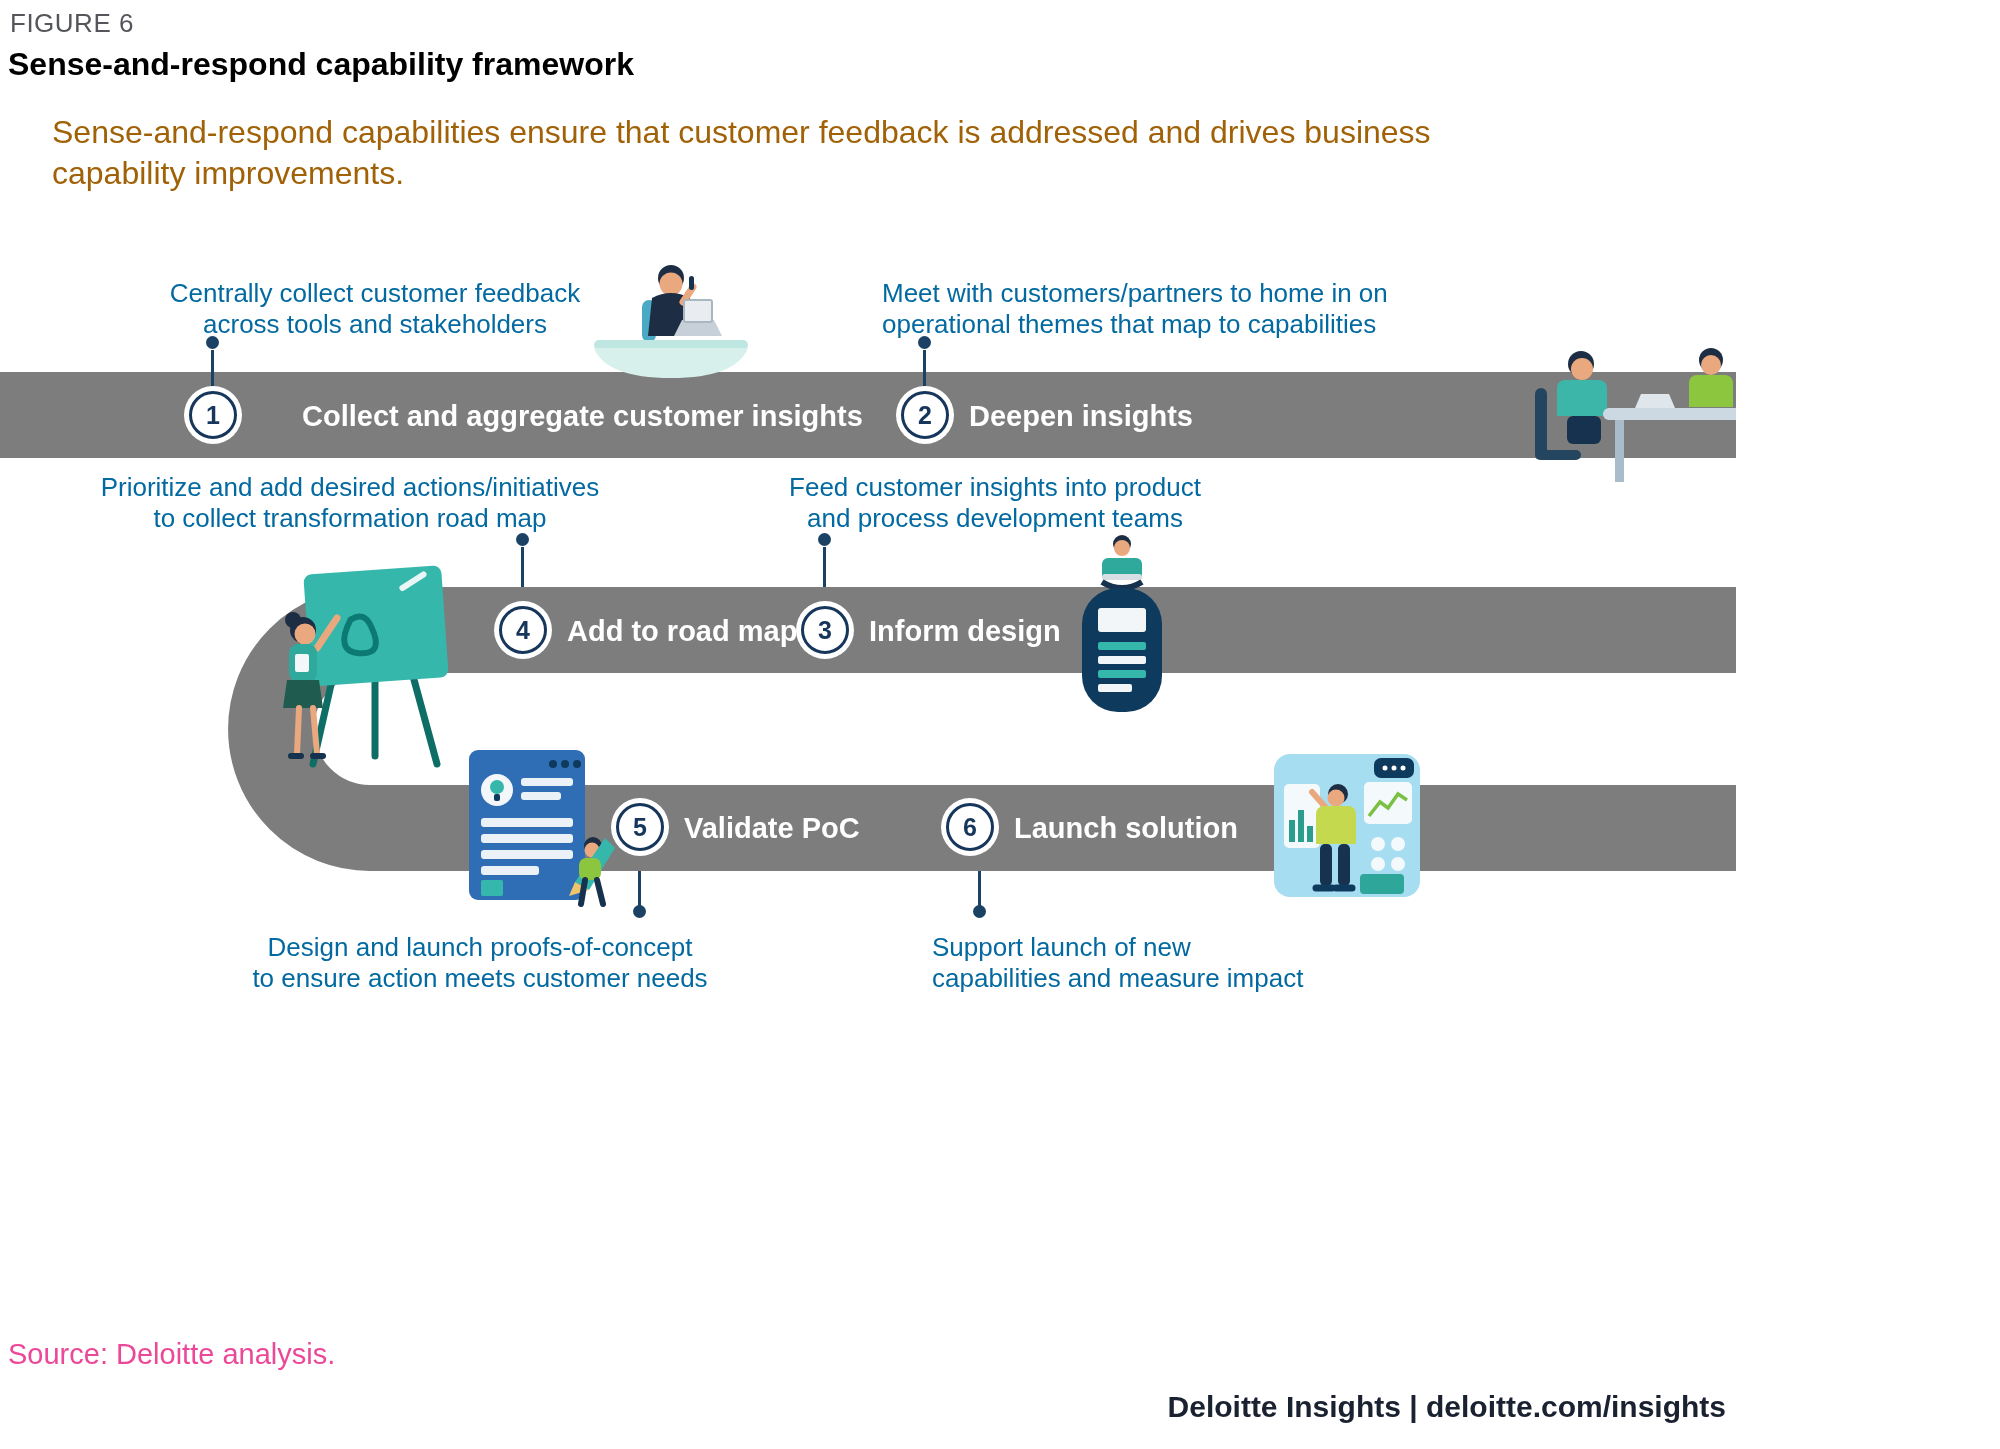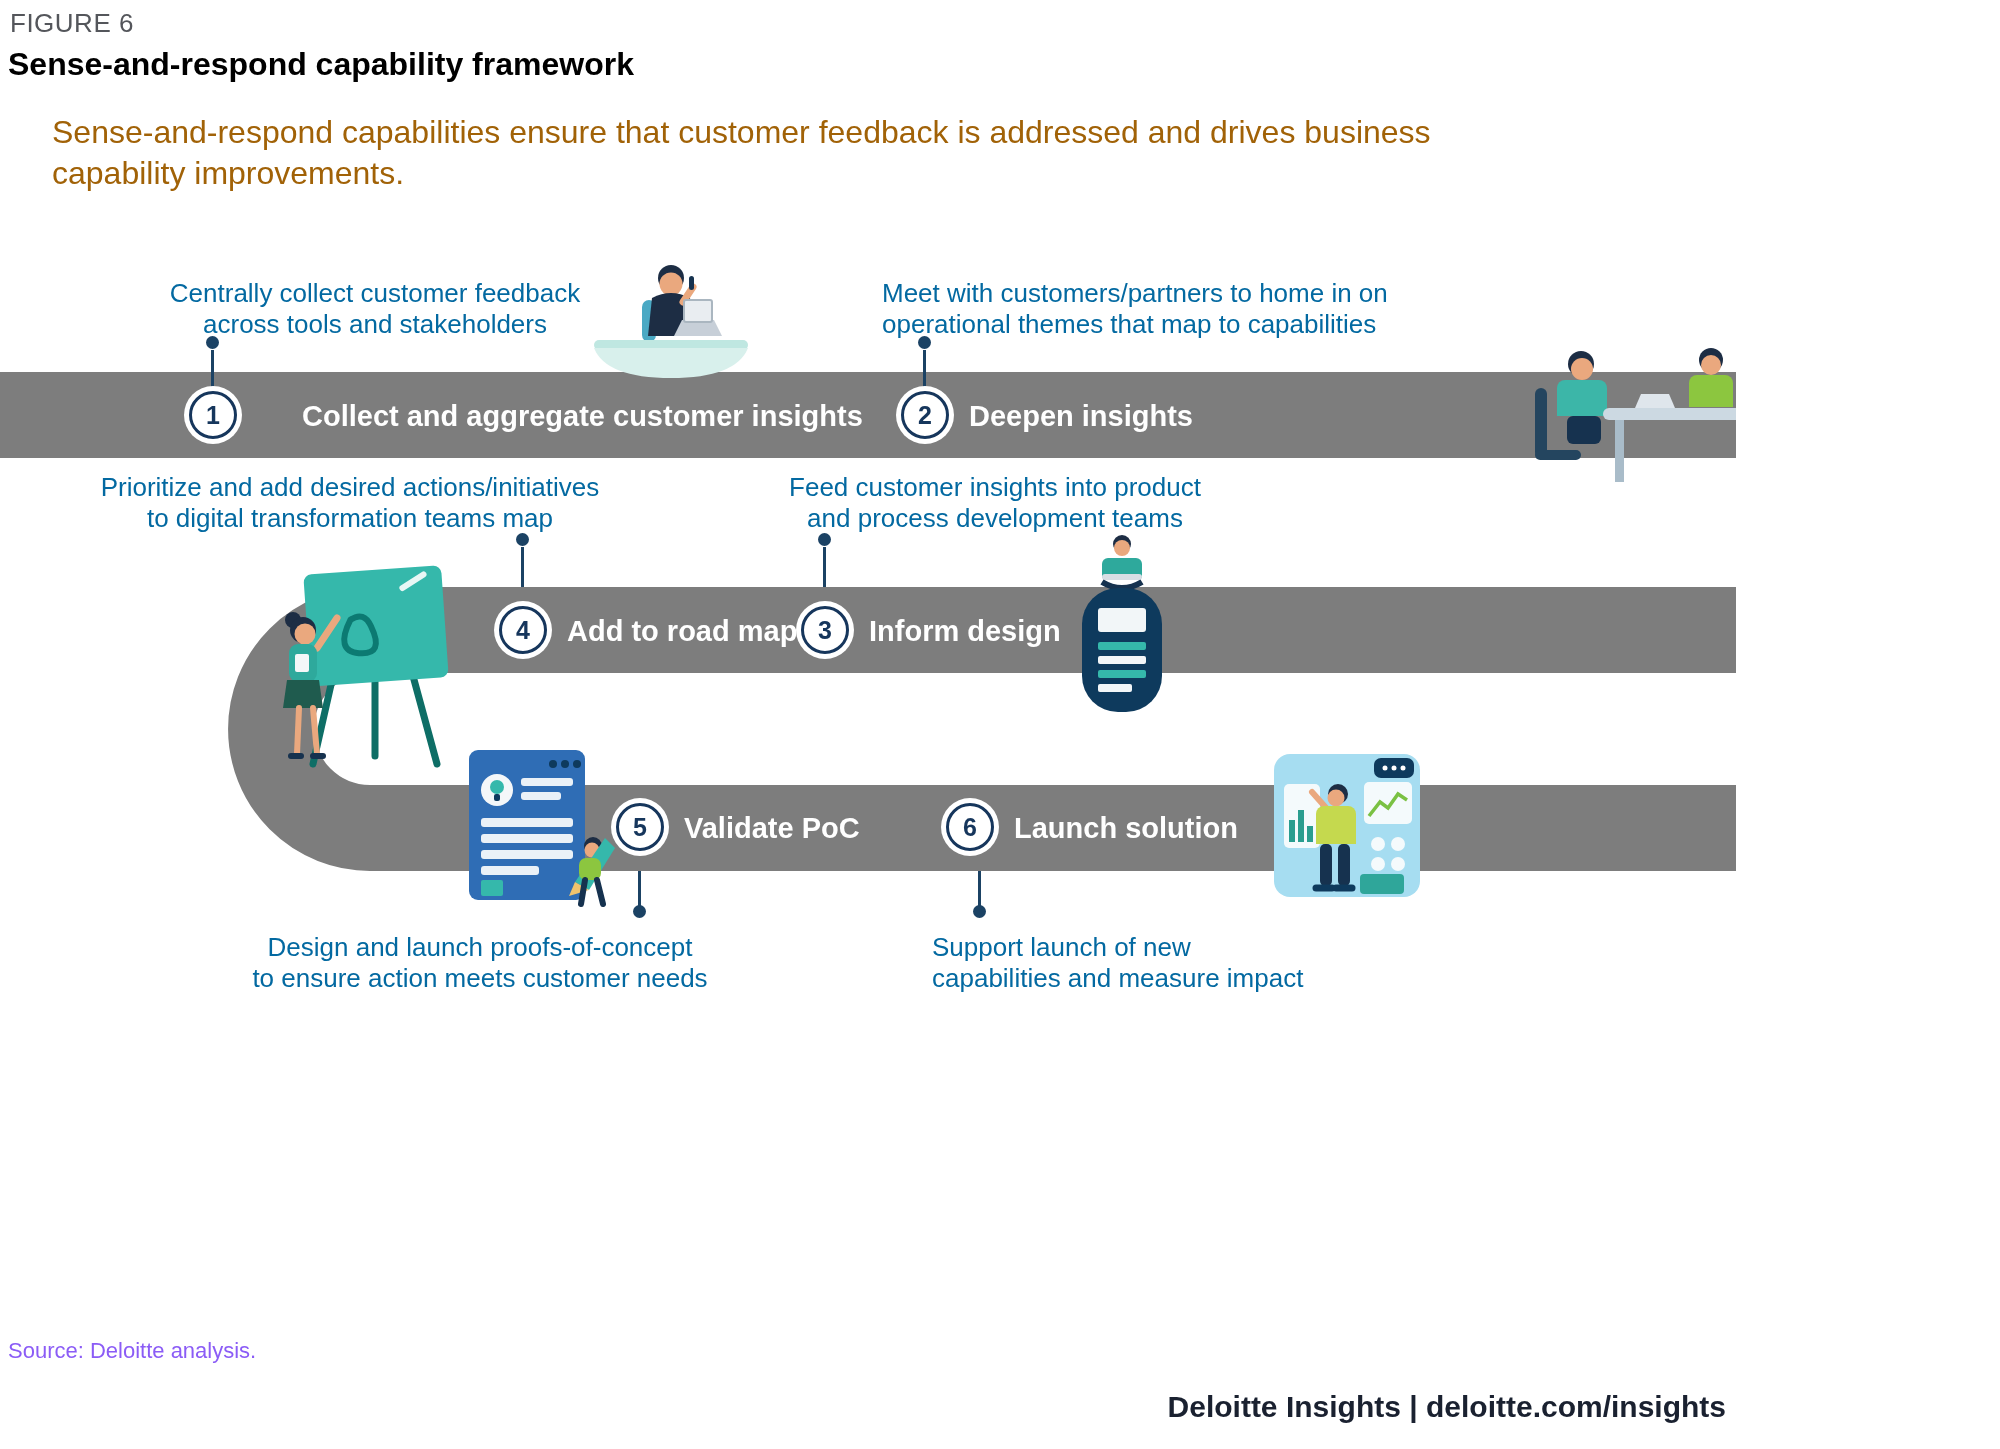--- a/index.html
+++ b/index.html
@@ -21,21 +21,21 @@
   .step-label { position:absolute; transform:translateY(-50%); white-space:nowrap;
     color:#ffffff; font-weight:700; font-size:29px; }
 
   .annotation { position:absolute; font-size:26px; line-height:1.18; color:#0369a1; }
   .annotation.center { text-align:center; }
   .annotation.left { text-align:left; }
 
   .dot { position:absolute; width:13px; height:13px; border-radius:50%; background:#1b4264; }
   .vline { position:absolute; width:3px; background:#1b4264; }
 
-  .source { position:absolute; left:8px; top:1338px; font-size:22px; color:#8b5cf6; }
+  .source { position:absolute; left:8px; top:1338px; font-size:29px; color:#ec4899; }
   .footer { position:absolute; right:10px; top:1390px; font-size:30px; font-weight:700; color:#1a2130; }
 </style>
 </head>
 <body>
 
 <div class="canvas">
 
   <div class="figure-label">FIGURE 6</div>
   <h1 class="figure-title">Sense-and-respond capability framework</h1>
   <p class="figure-subtitle">Sense-and-respond capabilities ensure that customer feedback is addressed and drives business capability improvements.</p>
@@ -184,21 +184,21 @@
   </div>
   <div class="dot" style="left:918px; top:336px;"></div>
   <div class="vline" style="left:923px; top:350px; height:41px;"></div>
   <div class="step-circle" style="left:901px; top:391px;">
     <span>2</span>
   </div>
   <div class="step-label" style="left:969px; top:416px;">Deepen insights</div>
 
   <div class="annotation center" style="left:95px; top:472px; width:510px;">
     <div>Prioritize and add desired actions/initiatives</div>
-    <div>to digital transformation teams map</div>
+    <div>to collect transformation road map</div>
   </div>
   <div class="dot" style="left:516px; top:533px;"></div>
   <div class="vline" style="left:521px; top:547px; height:40px;"></div>
   <div class="step-circle" style="left:499px; top:606px;">
     <span>4</span>
   </div>
   <div class="step-label" style="left:567px; top:631px;">Add to road map</div>
 
   <div class="annotation center" style="left:780px; top:472px; width:430px;">
     <div>Feed customer insights into product</div>

